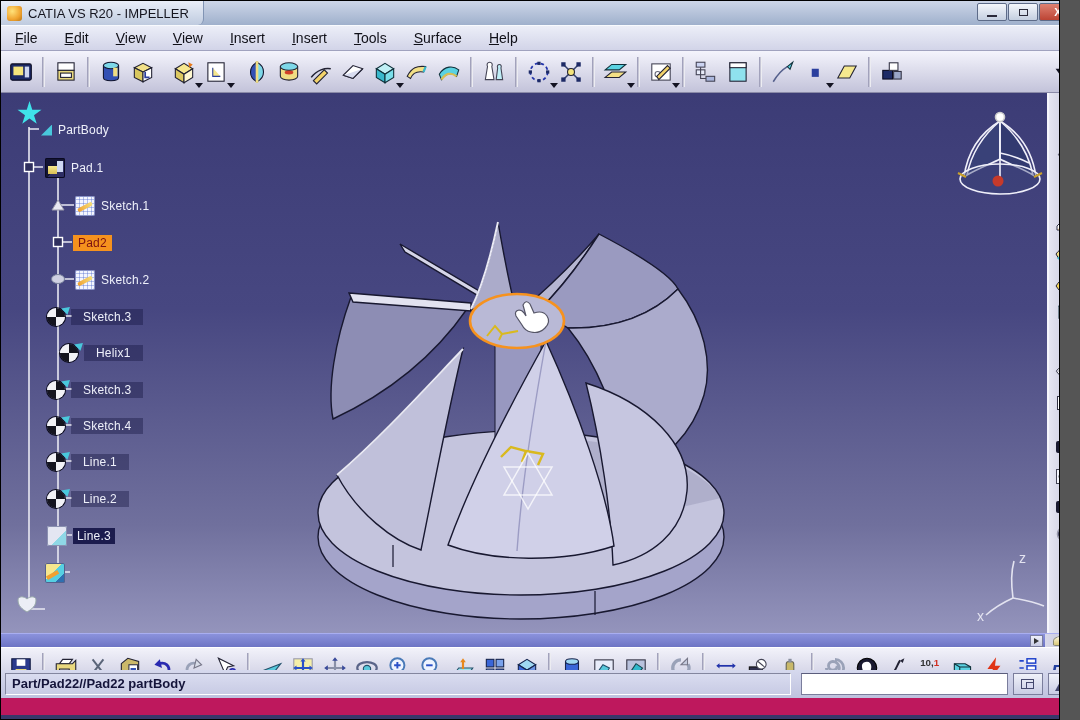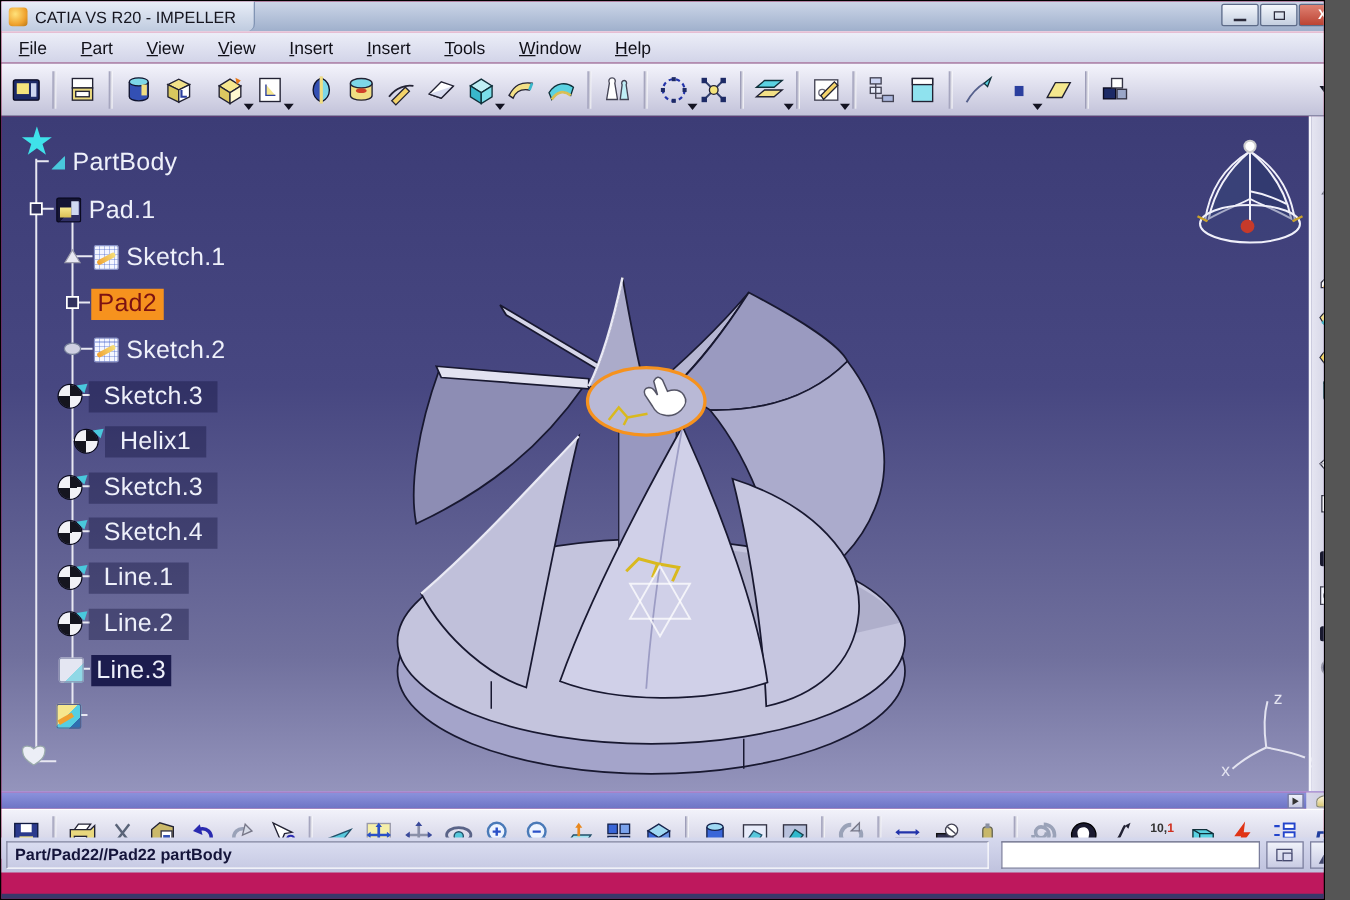--- a/index.html
+++ b/index.html
@@ -31,21 +31,21 @@
 
 .ws{position:absolute;top:92px;left:0;width:1080px;height:540px;background:linear-gradient(#3c3c76,#474781 40%,#70709d 80%,#9494bc)}
 .scene{position:absolute;left:0;top:0;width:1080px;height:540px}
 
 .rtb{position:absolute;right:0;top:0;width:34px;height:540px;background:linear-gradient(90deg,#e6e6f2,#b9b9d2);border-left:2px solid #f6f6fc;display:flex;flex-direction:column;align-items:center}
 .rtb .tbi{width:30px;height:30px}
 .rtb .tbi svg{width:24px;height:24px}
 
 .tree{position:absolute;left:0;top:0;width:330px;height:540px}
 .trow{position:absolute;display:flex;align-items:center;gap:6px;height:24px;white-space:nowrap}
-.tl{font-size:20px;color:#eef0fa;letter-spacing:.2px}
+.tl{font-size:12px;color:#eef0fa;letter-spacing:.2px}
 .st-h .tl{background:rgba(16,16,58,.38);padding:1px 12px}
 .st-s .tl{background:#1c1c4e;padding:1px 4px}
 .st-a .tl{background:#f6921e;color:#7c1212;padding:1px 5px}
 .ti{width:20px;height:20px;flex:0 0 auto;position:relative;border-radius:2px}
 .ti-pad{background:linear-gradient(135deg,#141434 0 55%,#2e2e64 55%);box-shadow:inset 0 0 0 1px #0a0a20}
 .ti-pad::after{content:"";position:absolute;left:3px;top:8px;width:9px;height:8px;background:linear-gradient(#f6e78e,#d9bf55)}
 .ti-pad::before{content:"";position:absolute;right:2px;top:3px;width:6px;height:11px;background:#cfd8f2}
 .ti-sk{background:#f4f6ff;box-shadow:inset 0 0 0 1px #8892c8;background-image:repeating-linear-gradient(0deg,rgba(60,90,200,.35) 0 1px,transparent 1px 4px),repeating-linear-gradient(90deg,rgba(60,90,200,.35) 0 1px,transparent 1px 4px)}
 .ti-sk::after{content:"";position:absolute;left:2px;top:9px;width:16px;height:4px;background:linear-gradient(90deg,#f0a030,#f6e07a);transform:rotate(-28deg);border-radius:2px}
 .ti-sph{width:18px;height:18px;border-radius:50%;background:conic-gradient(#15151f 0 25%,#f2f2f6 25% 50%,#15151f 50% 75%,#f2f2f6 75%);box-shadow:0 0 0 1px #0a0a18}
@@ -90,27 +90,27 @@
         </span>
       <span class="wbtn">
           <span class="glyph-max"></span>
         </span>
       <span class="wbtn close">X</span>
     </div>
   </div>
 
   <div class="mb">
     <span class="mi">File</span>
-    <span class="mi">Part</span>
+    <span class="mi">Edit</span>
     <span class="mi">View</span>
     <span class="mi">View</span>
     <span class="mi">Insert</span>
     <span class="mi">Insert</span>
     <span class="mi">Tools</span>
-    <span class="mi">Window</span>
+    <span class="mi">Surface</span>
     <span class="mi">Help</span>
   </div>
 
   <div class="tt">
     <span class="tbi">
         <svg viewBox="0 0 24 24">
           <rect x="2.5" y="4.5" width="19" height="15" rx="1.5" fill="#1d2a66" stroke="#0a0a20"></rect>
           <rect x="5" y="7" width="9" height="8" fill="#f5e47c"></rect>
           <rect x="15.5" y="7" width="4" height="10" fill="#cdd6f0"></rect>
         </svg>

